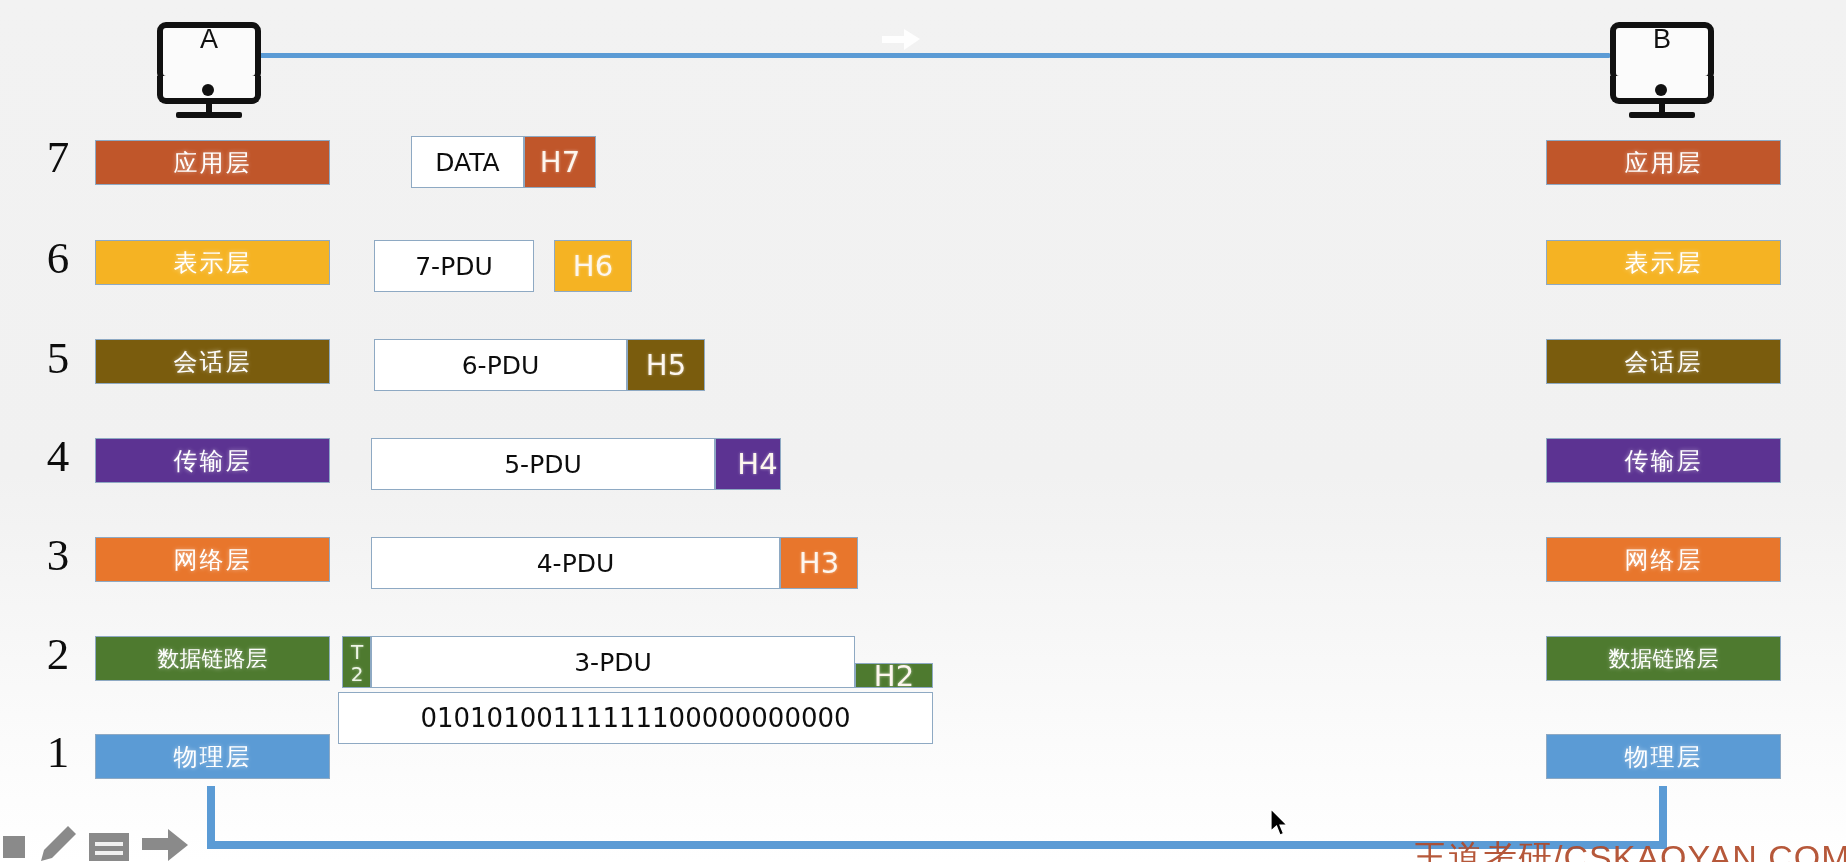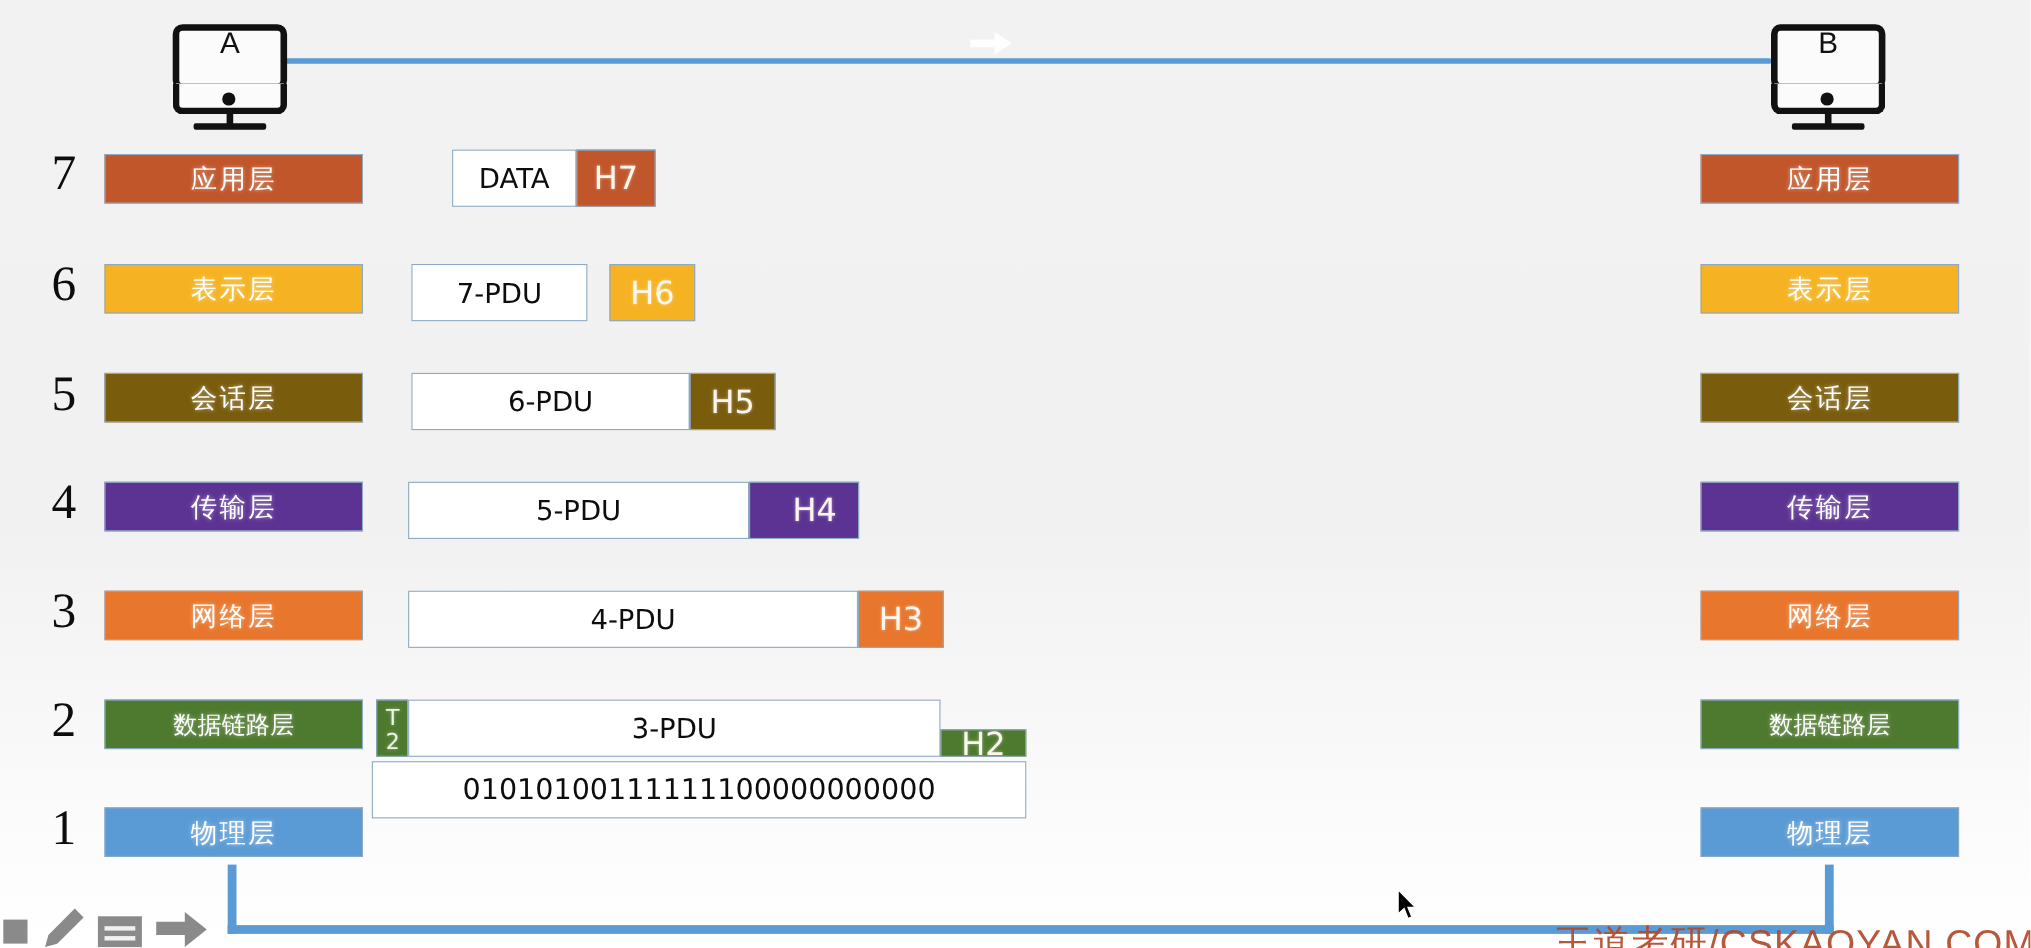--- a/index.html
+++ b/index.html
@@ -232,21 +232,21 @@
     <div class="hdr" style="width:78px; background:#f5b323;margin-left:20px;">H6</div>
   </div>
 
   <div class="pdu" style="left:374px; top:339px; width:331px;">
     <div class="body">6-PDU</div>
     <div class="hdr" style="width:78px; background:#7a5c0d;">H5</div>
   </div>
 
   <div class="pdu" style="left:371px; top:438px; width:410px;">
     <div class="body">5-PDU</div>
-    <div class="hdr" style="width:100px; background:#5c3392;padding-left:19px;">H4</div>
+    <div class="hdr" style="width:66px; background:#5c3392;padding-left:19px;">H4</div>
   </div>
 
   <div class="pdu" style="left:371px; top:537px; width:487px;">
     <div class="body">4-PDU</div>
     <div class="hdr" style="width:78px; background:#e8762c;">H3</div>
   </div>
 
   <div class="pdu" style="left:342px; top:636px; width:591px;">
     <div class="tail" style="width:29px; background:#4e7a2f;">
       <span style="writing-mode:vertical-rl; text-orientation:upright; letter-spacing:-2px;">T2</span>

